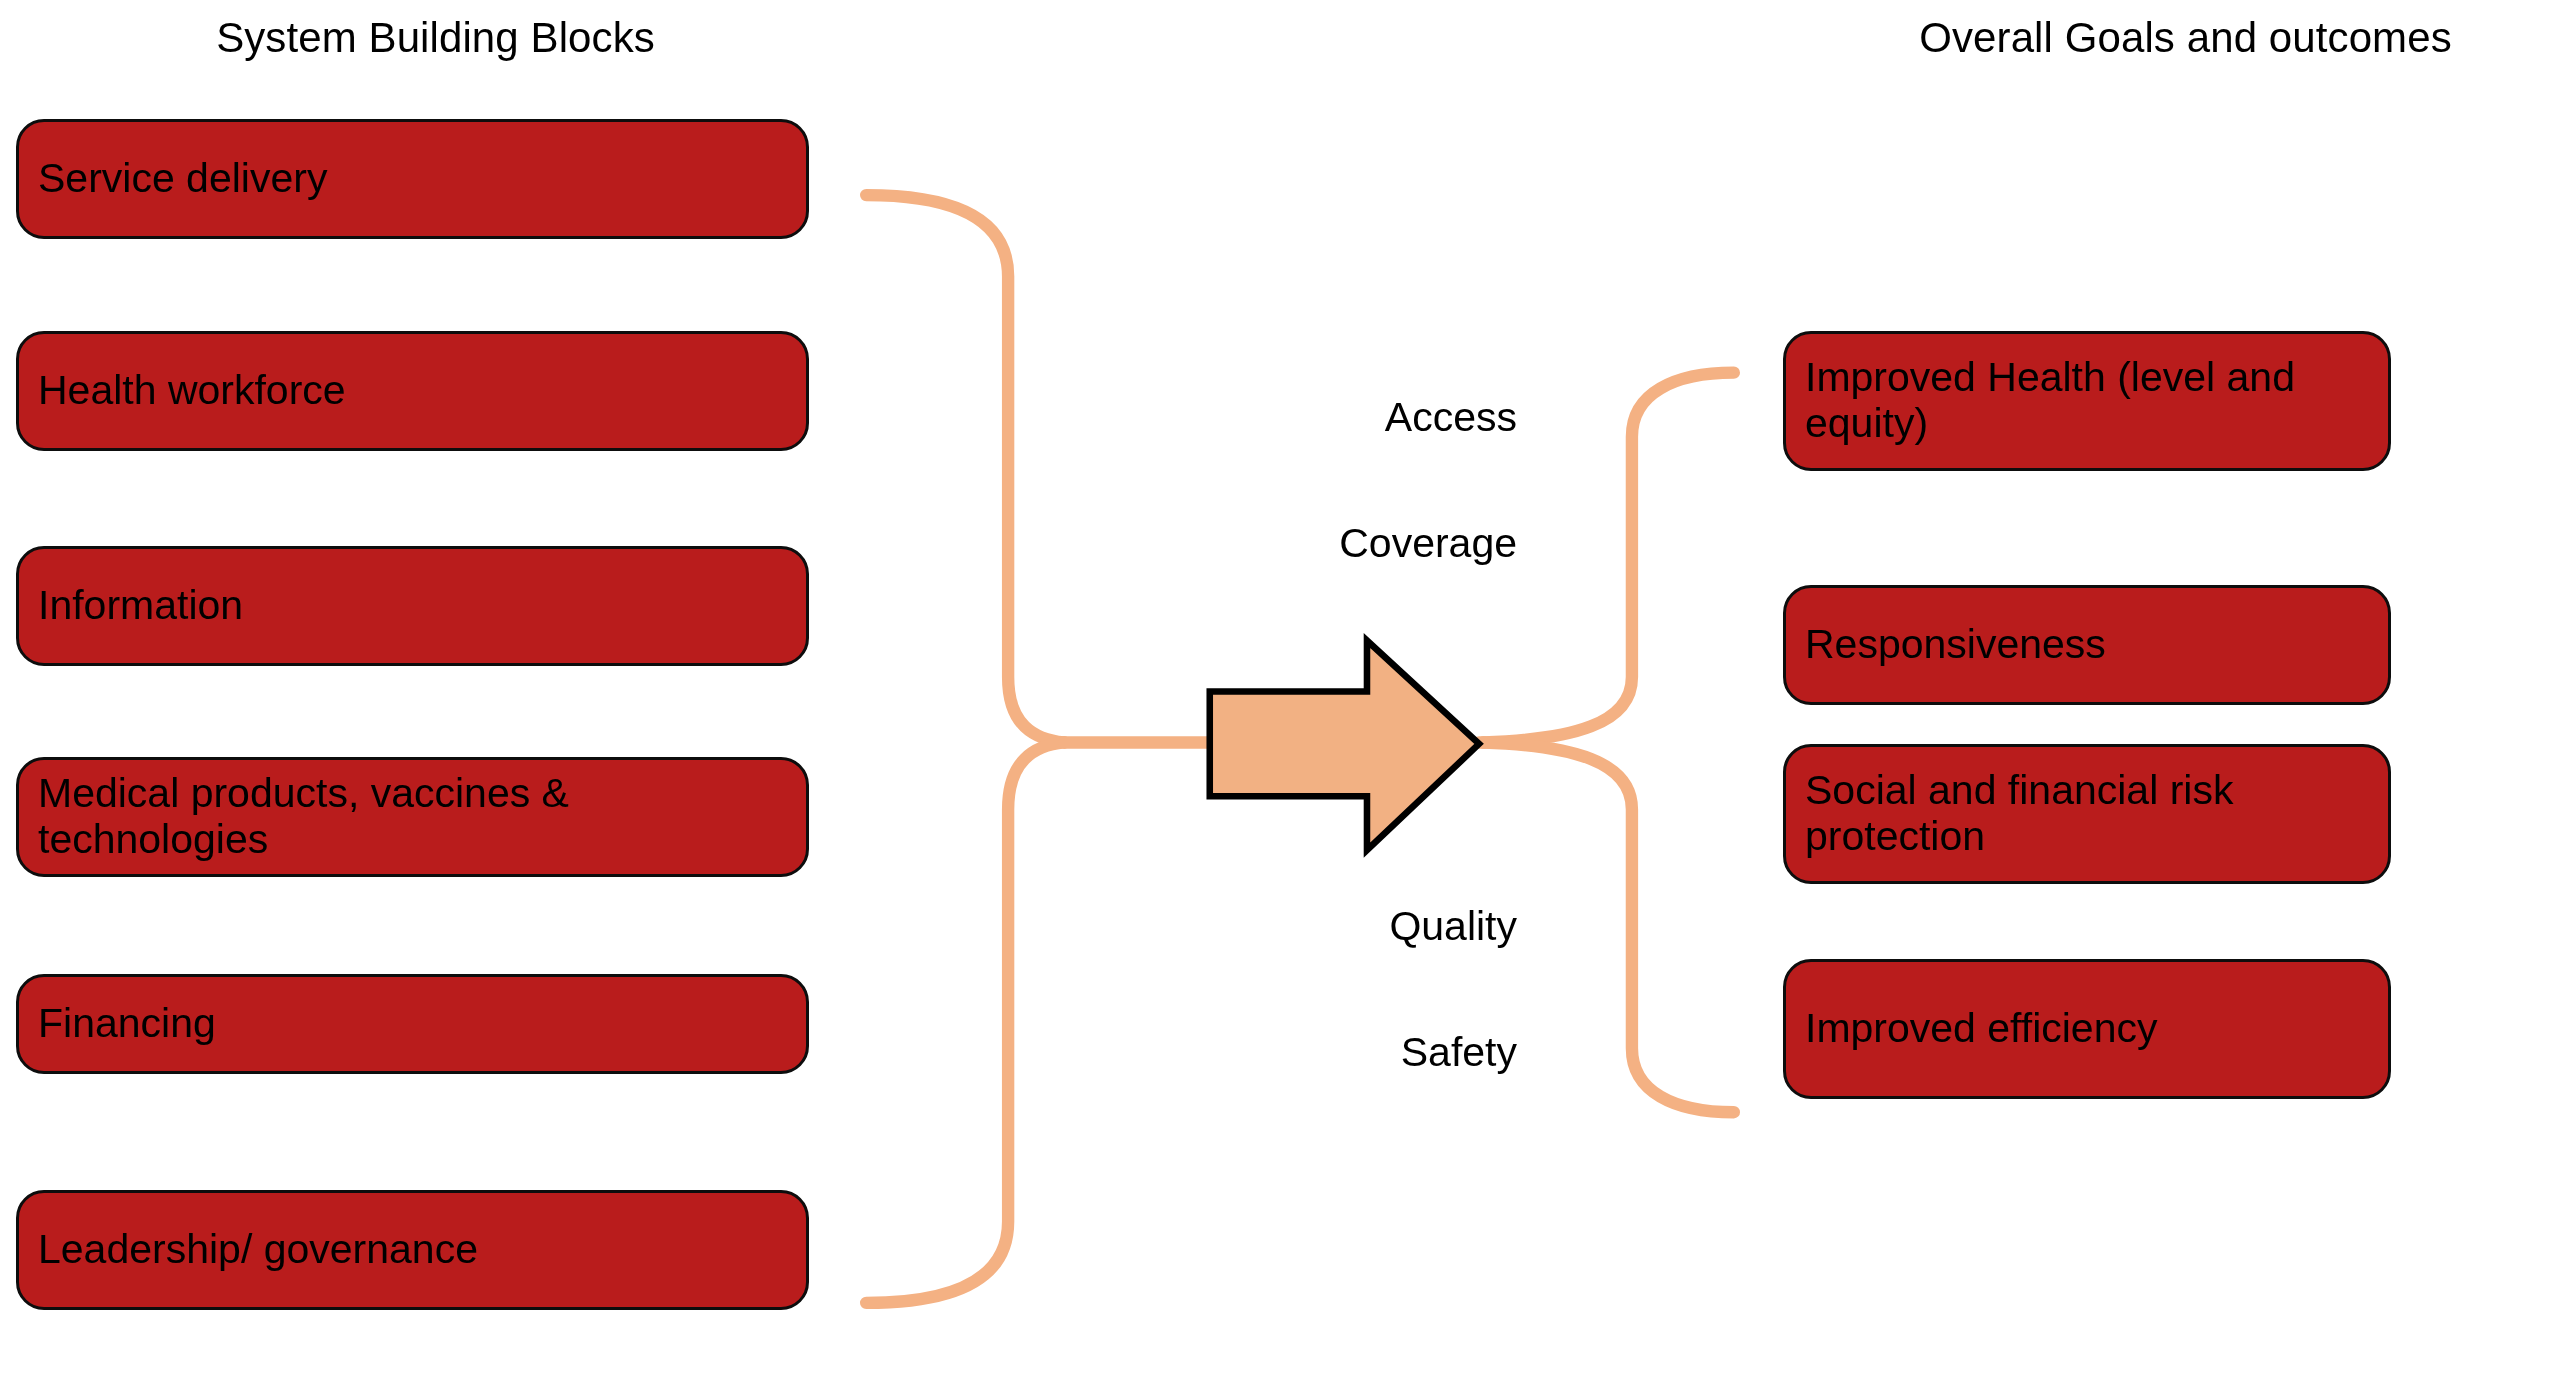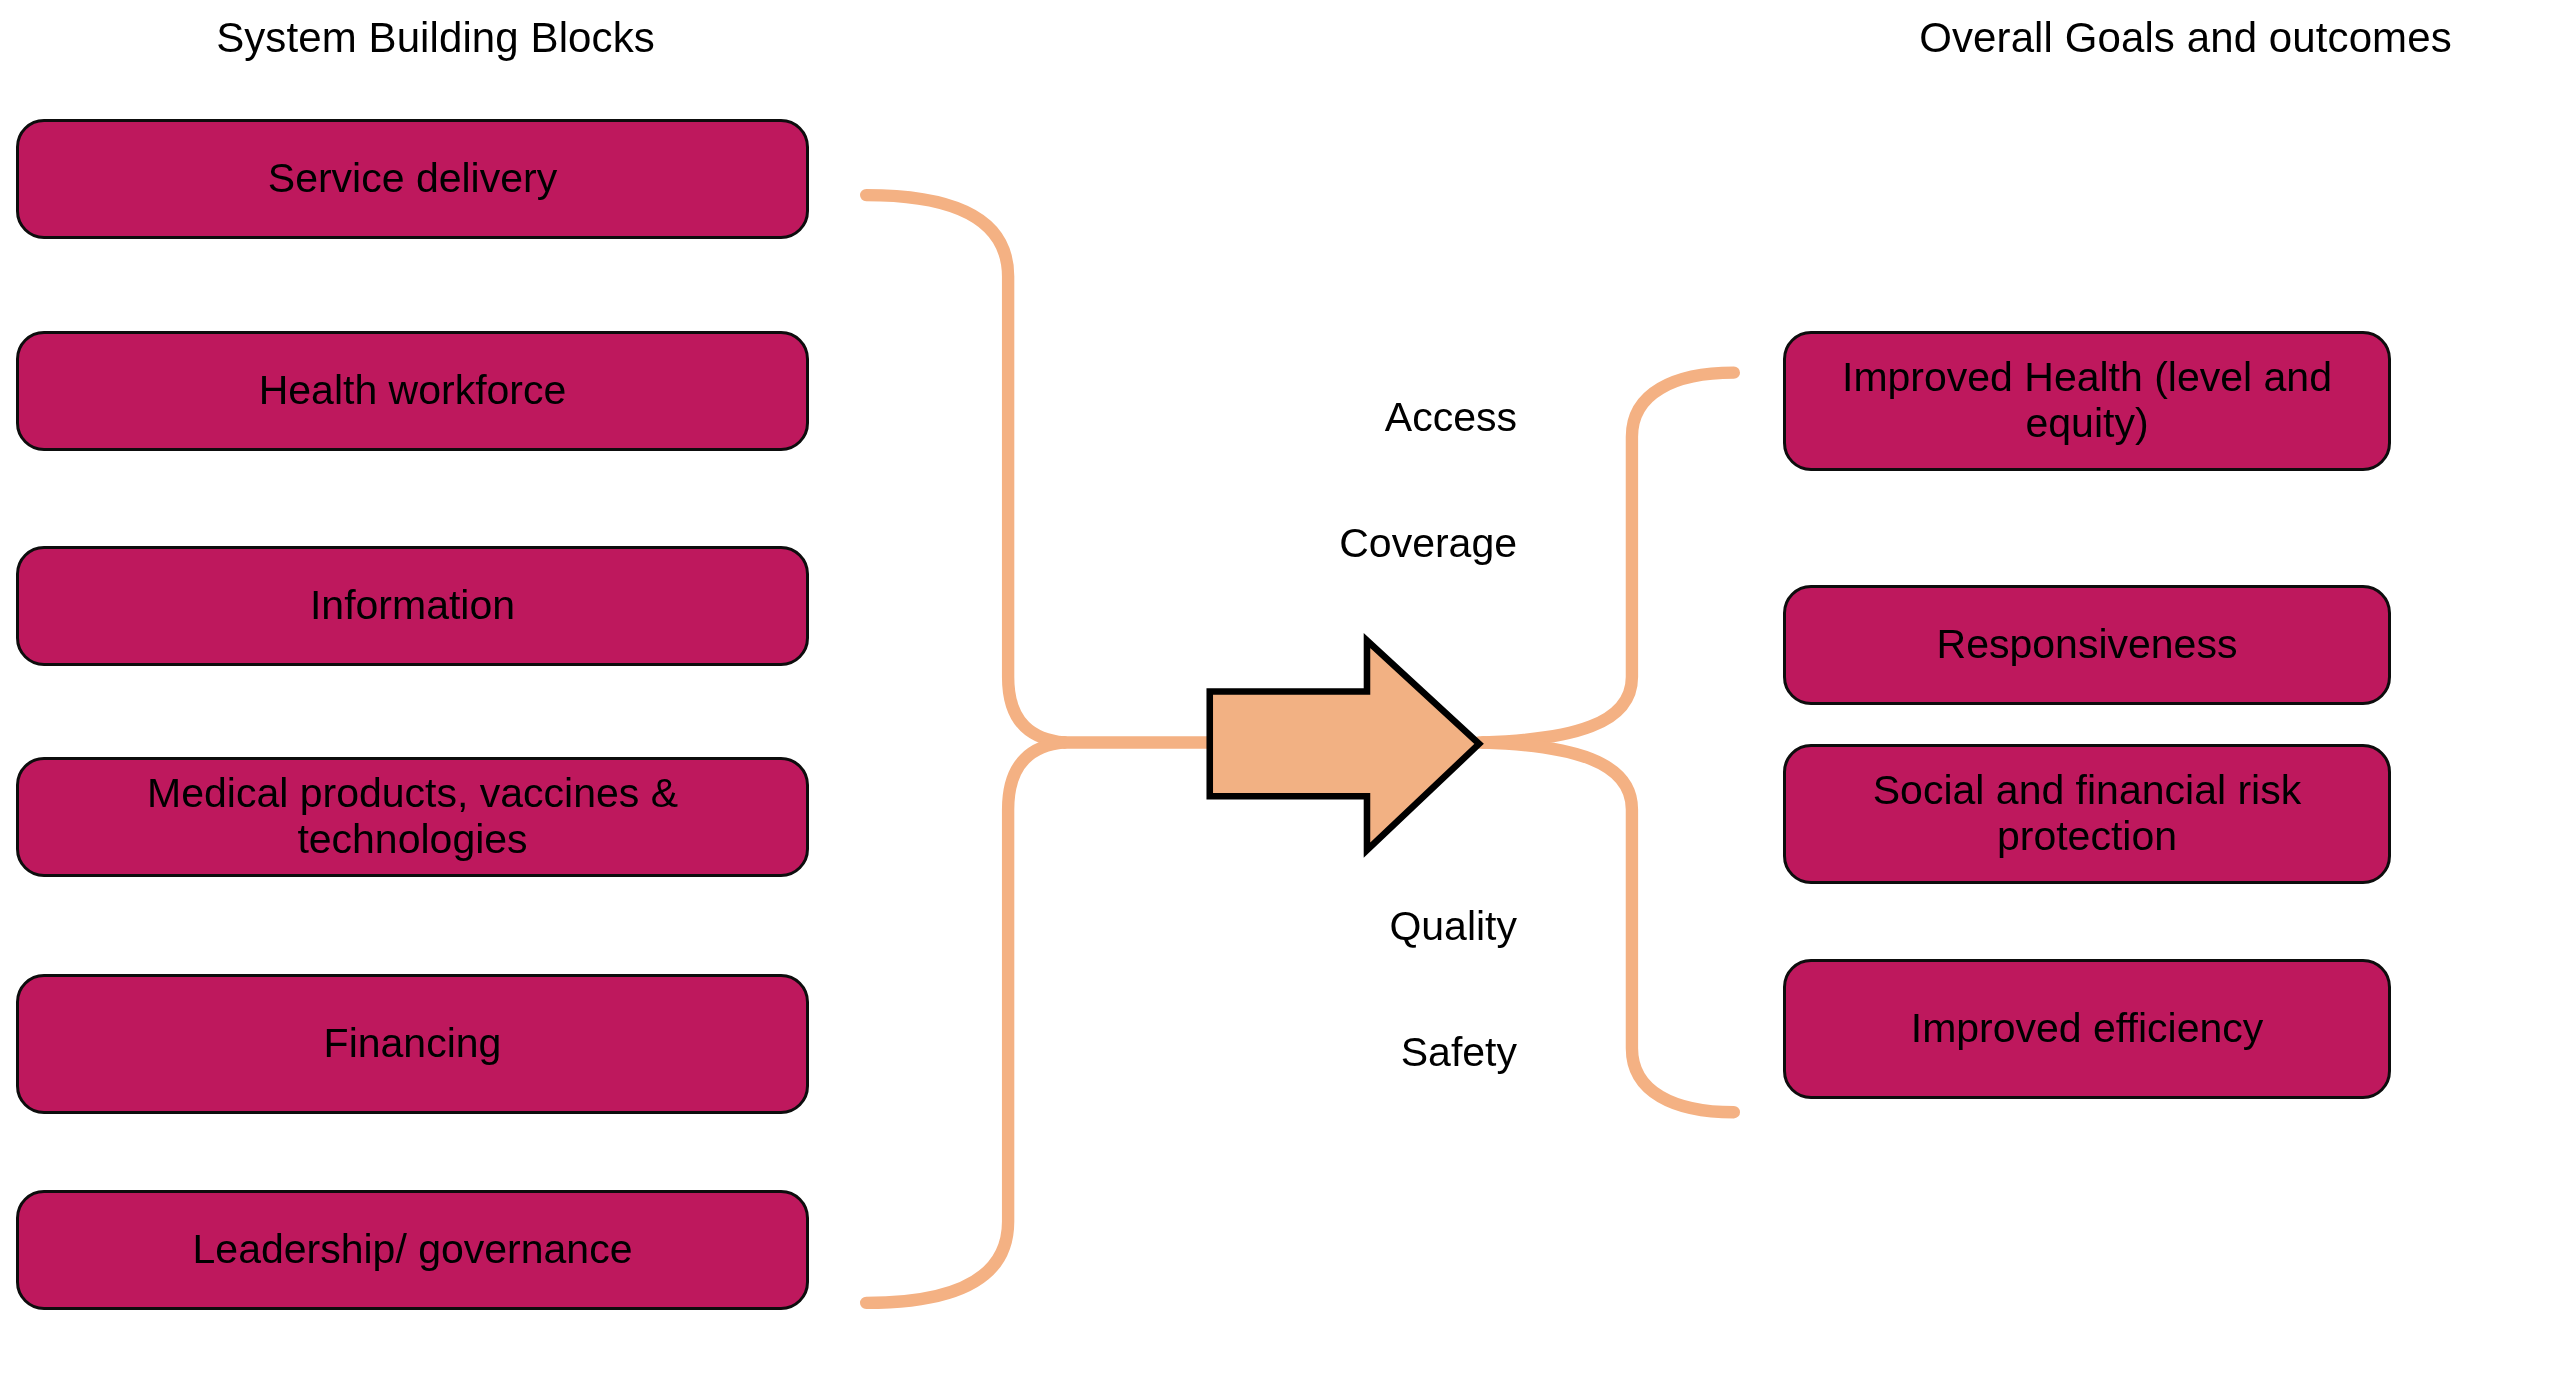--- a/index.html
+++ b/index.html
@@ -36,27 +36,27 @@
     letter-spacing: 0.1px;
     margin-left: 24px;
   }
   #heading-left  { left: 0px;    top: 16px; width: 823px; }
   #heading-right { left: 1747px; top: 16px; width: 829px; }
 
   
   .node-box {
     position: absolute;
     box-sizing: border-box;
-    background: #be185d;
+    background: #b91c1c;
     border: 3.6px solid #0d0d0d;
     border-radius: 28px;
     display: flex;
     align-items: center;
     justify-content: center;
-    text-align: center;
+    text-align: left;
     font-size: 41px;
     line-height: 1.12;
     color: #000000;
     padding: 2.9px 19px;
   }
   .node-box .node-label { display: block; width: 100%; }
 
   
   .left-box  { left: 16px;   width: 793px; }
   
@@ -102,21 +102,21 @@
   </div>
 
   <div class="node-box left-box" style="top:546px;  height:120px;">
     <span class="node-label">Information</span>
   </div>
 
   <div class="node-box left-box" style="top:757px; height:120px;">
     <span class="node-label">Medical products, vaccines &amp; technologies</span>
   </div>
 
-  <div class="node-box left-box" style="top:974px; height:140px;">
+  <div class="node-box left-box" style="top:974px; height:100px;">
     <span class="node-label">Financing</span>
   </div>
 
   <div class="node-box left-box" style="top:1190px; height:120px;">
     <span class="node-label">Leadership/ governance</span>
   </div>
 
   <div class="mid-label" style="top:397px;">Access</div>
 
   <div class="mid-label" style="top:523px;">Coverage</div>

